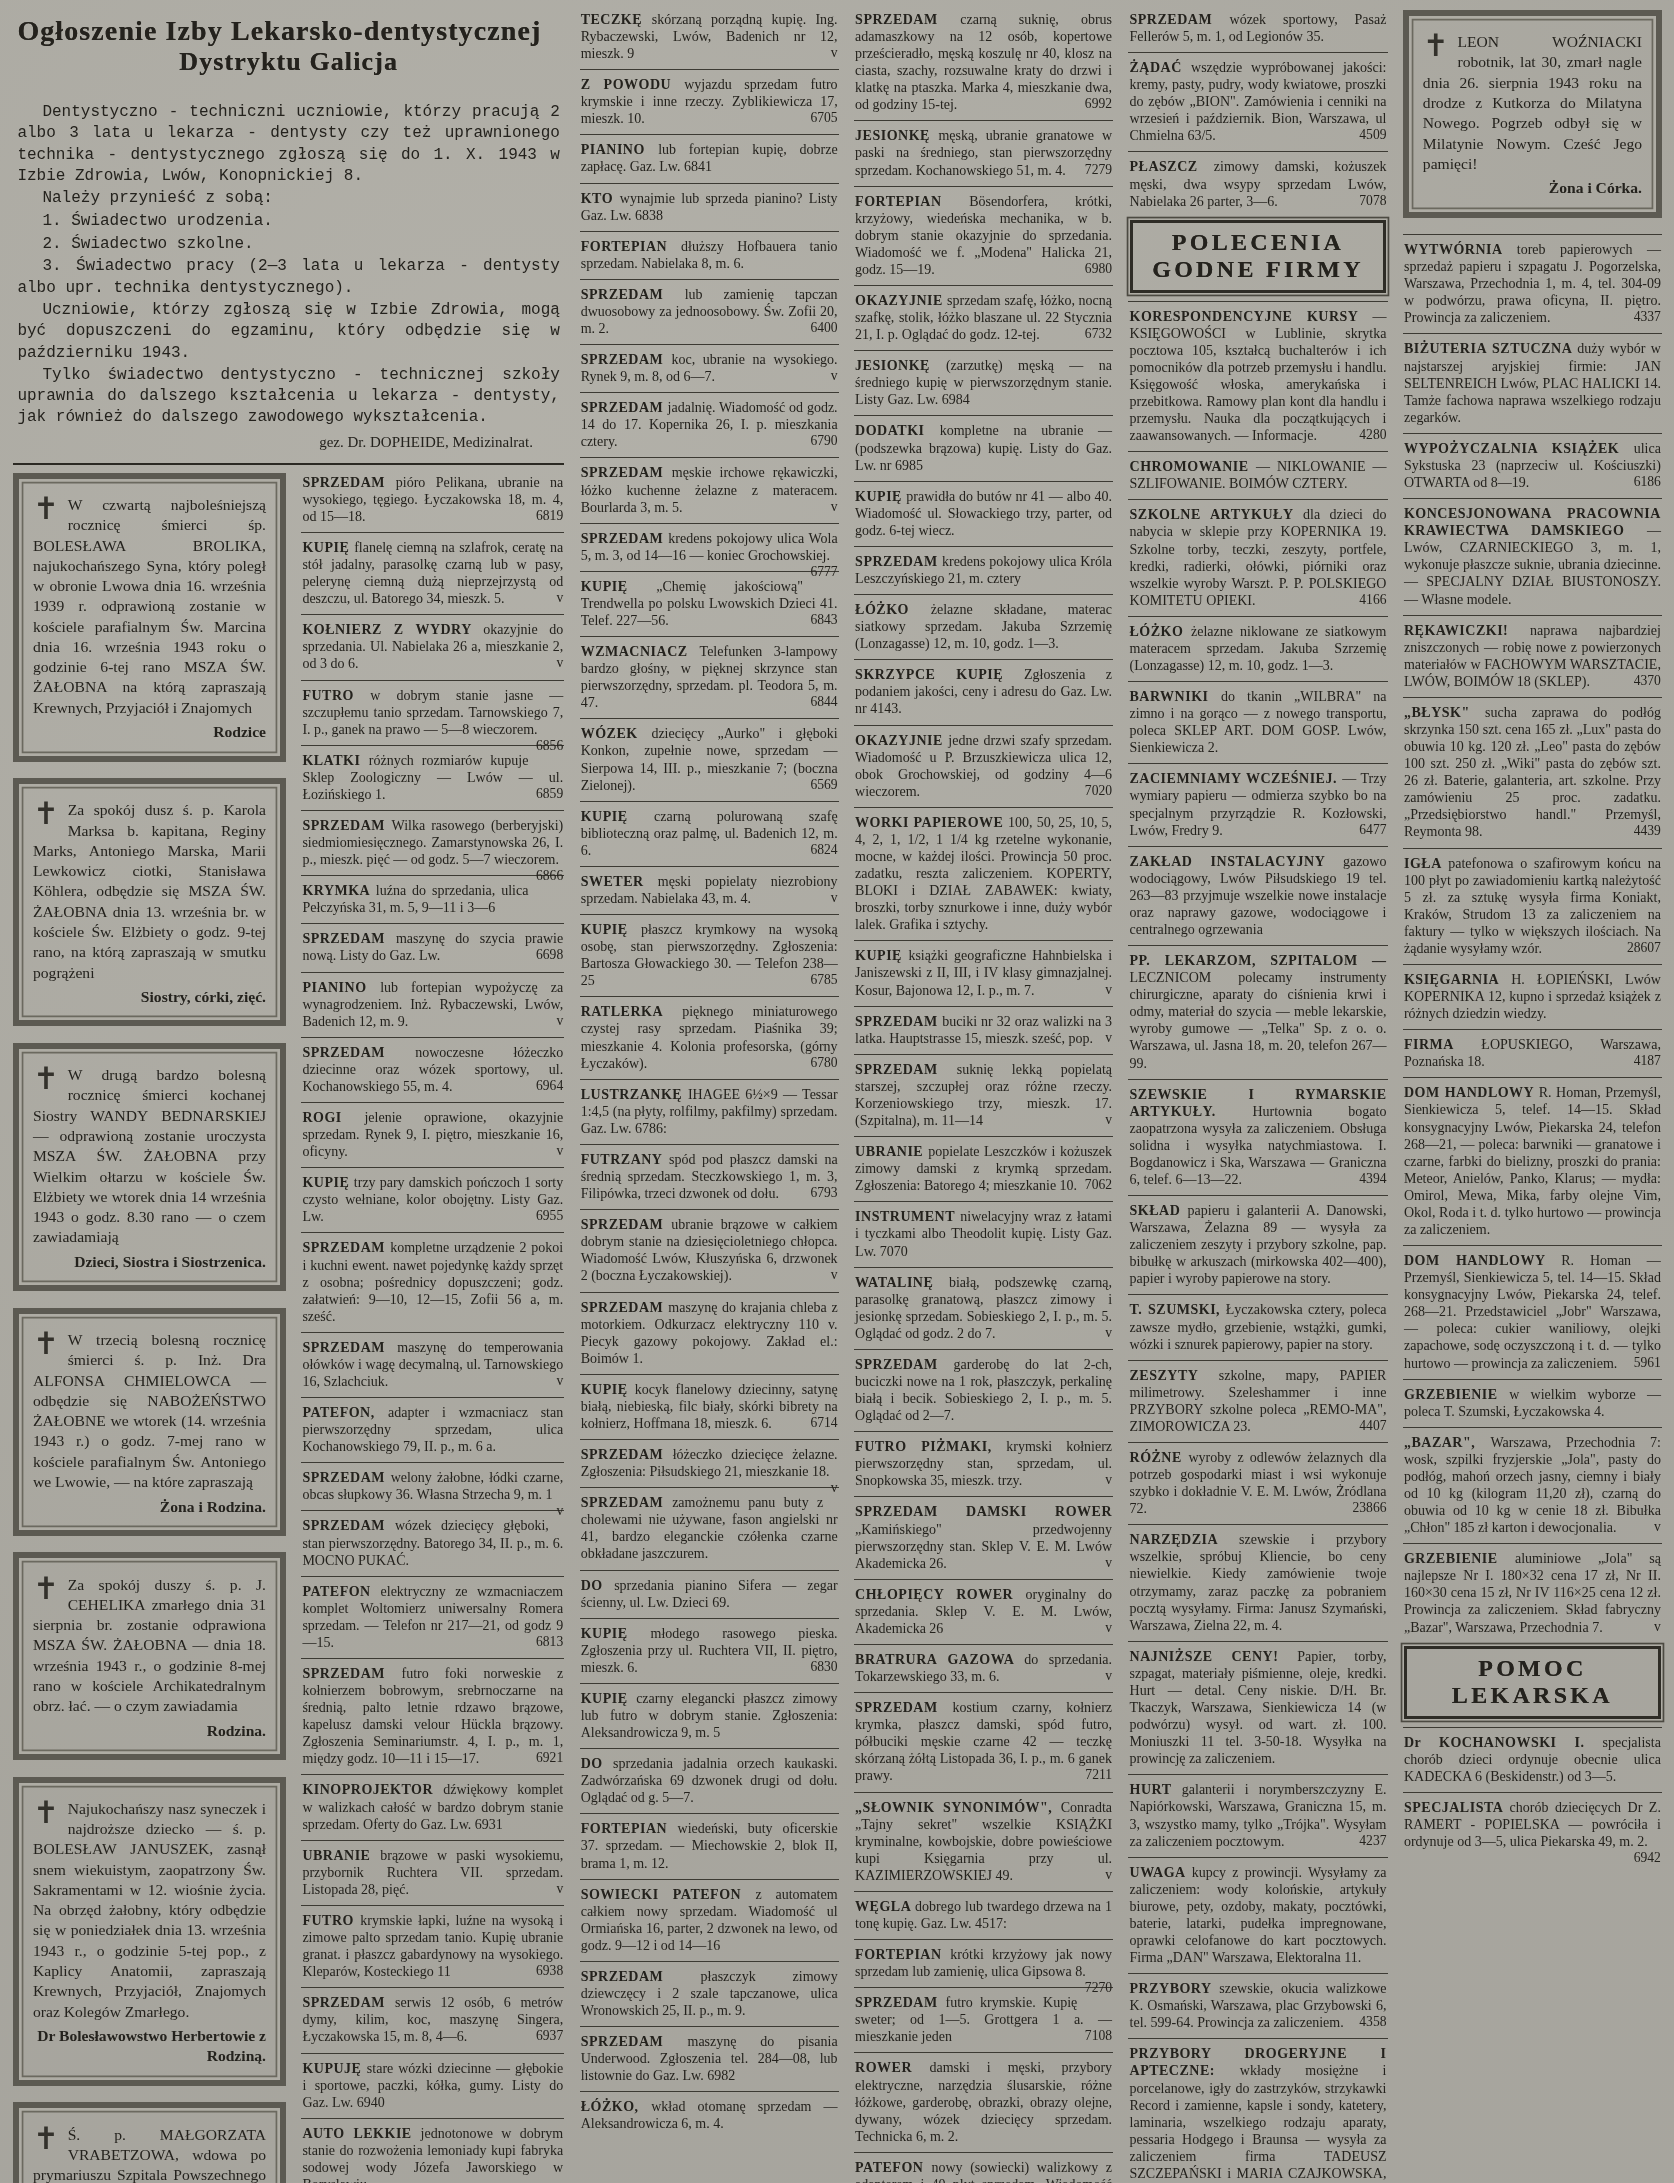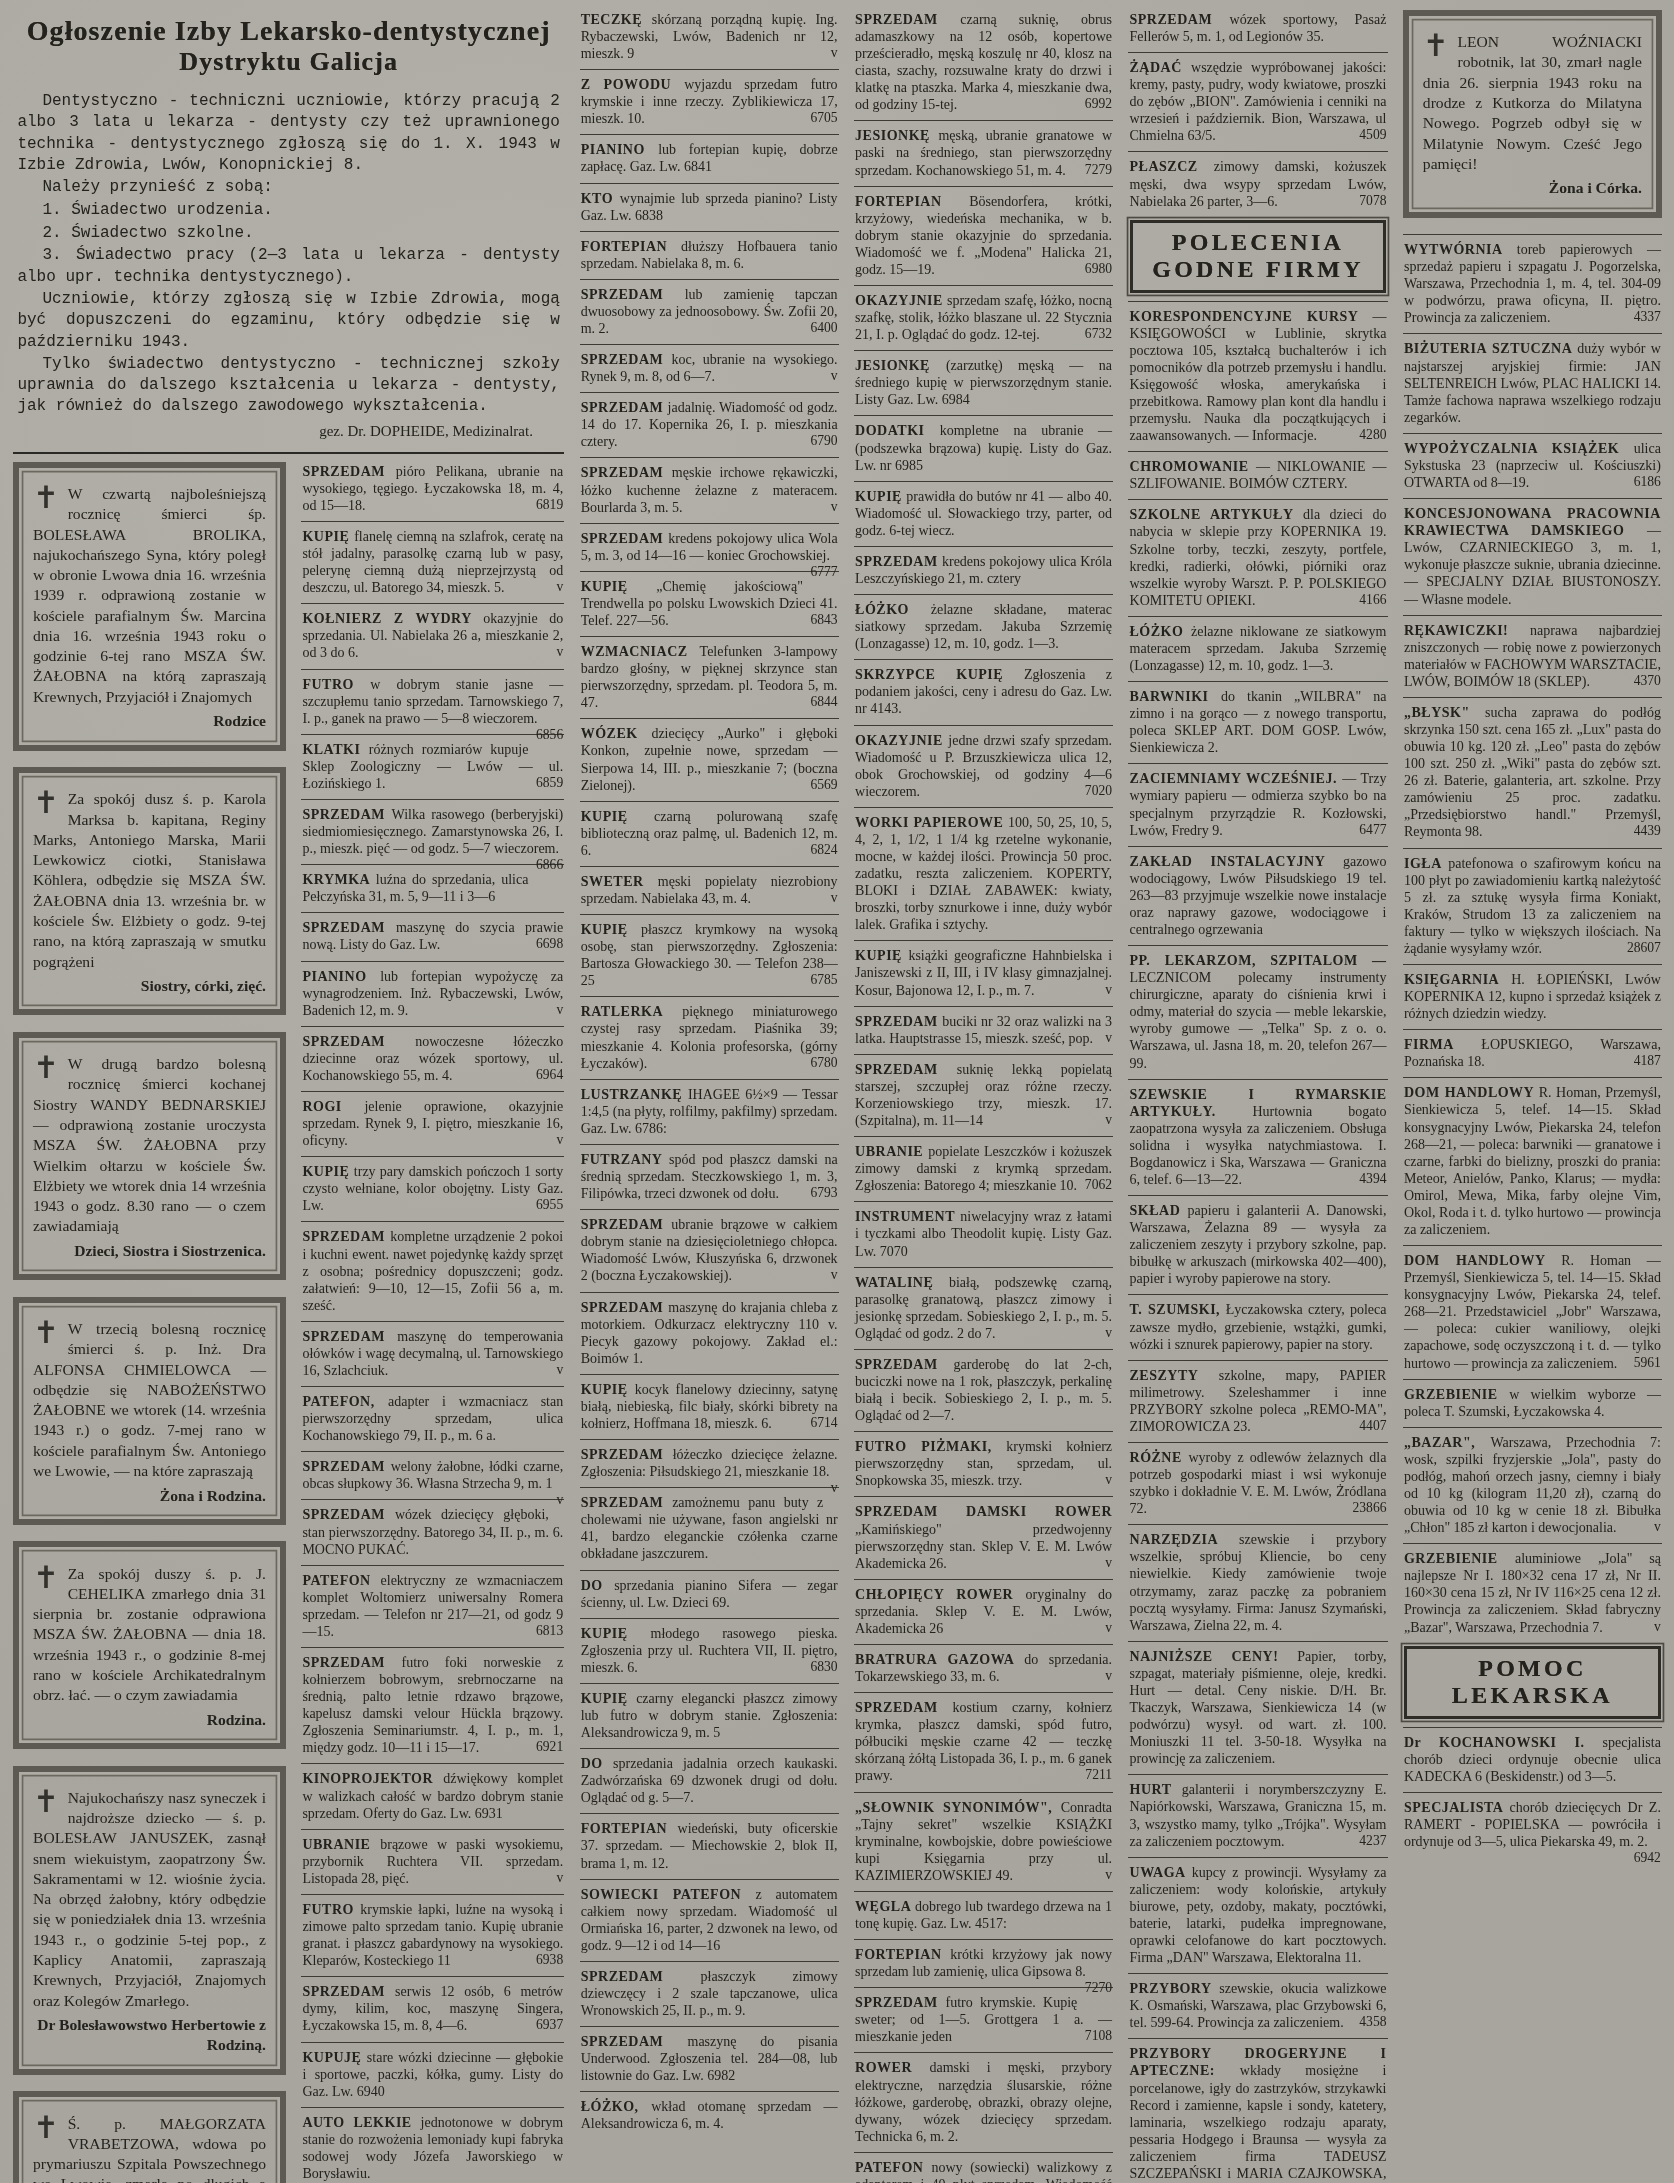--- a/index.html
+++ b/index.html
@@ -12,23 +12,23 @@
   }
   .row{display:flex;gap:15.3px;align-items:flex-start;}
   .left-super{flex:0 0 551px;}
   .cols-row{display:flex;gap:15.3px;align-items:flex-start;}
   .col{flex:1 1 0;min-width:0;}
   .obit-col{flex:0 0 273px;}
   .c2{flex:0 0 263px;}
 
   
   .announcement{border-bottom:2.7px solid #2b2923;padding:2.2px 4.4px 12px;margin-bottom:7.6px;}
-  .ann-title{font-weight:bold;text-align:center;font-size:28px;line-height:1.12;letter-spacing:1.1px;margin:3.3px 0 1.1px;
+  .ann-title{font-weight:bold;font-size:28px;line-height:1.12;letter-spacing:1.1px;margin:3.3px 0 1.1px;
     text-shadow:0 0 0.5px #3a3831;}
-  .ann-title2{font-weight:bold;text-align:center;font-size:26px;line-height:1.1;letter-spacing:1.1px;margin:0 0 15px;
+  .ann-title2{font-weight:bold;text-align:center;font-size:26px;line-height:1.1;letter-spacing:1.1px;margin:0 0 26px;
     text-shadow:0 0 0.5px #3a3831;}
   .ann-body p{font-size:16px;line-height:1.32;text-align:justify;margin:0 0 1.6px;text-indent:25px;font-family:Liberation Mono, monospace;}
   .ann-sig{text-align:right;font-weight:normal;font-size:15px;margin-top:5.5px;padding-right:27px;}
 
   
   .obit{border:6.5px solid #5c5a52;box-shadow:inset 0 0 0 2.7px #aeaca4, inset 0 0 0 4.4px #6b695f;
     padding:16.4px 14px 13px;margin:0 0 16.4px;font-size:15.6px;line-height:1.3;text-align:justify;}
   .cross{float:left;font-size:31px;line-height:.9;margin:0 8.7px 0 0;color:#33312b;}
   .obit-sig{text-align:right;font-weight:bold;margin-top:4.4px;clear:none;}
 

